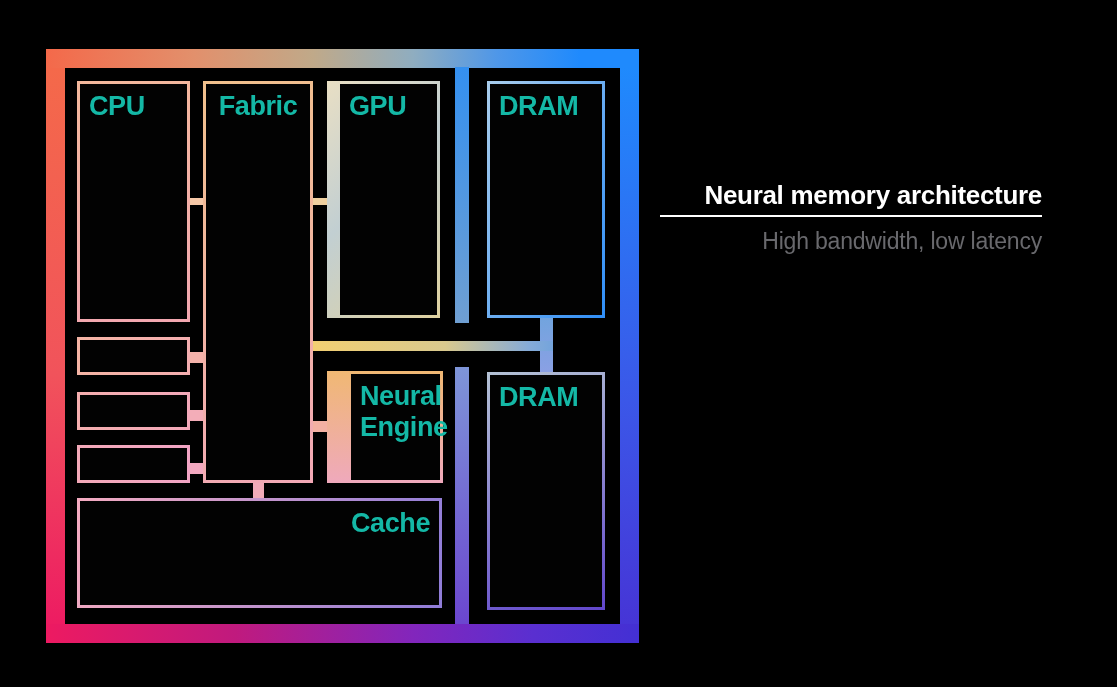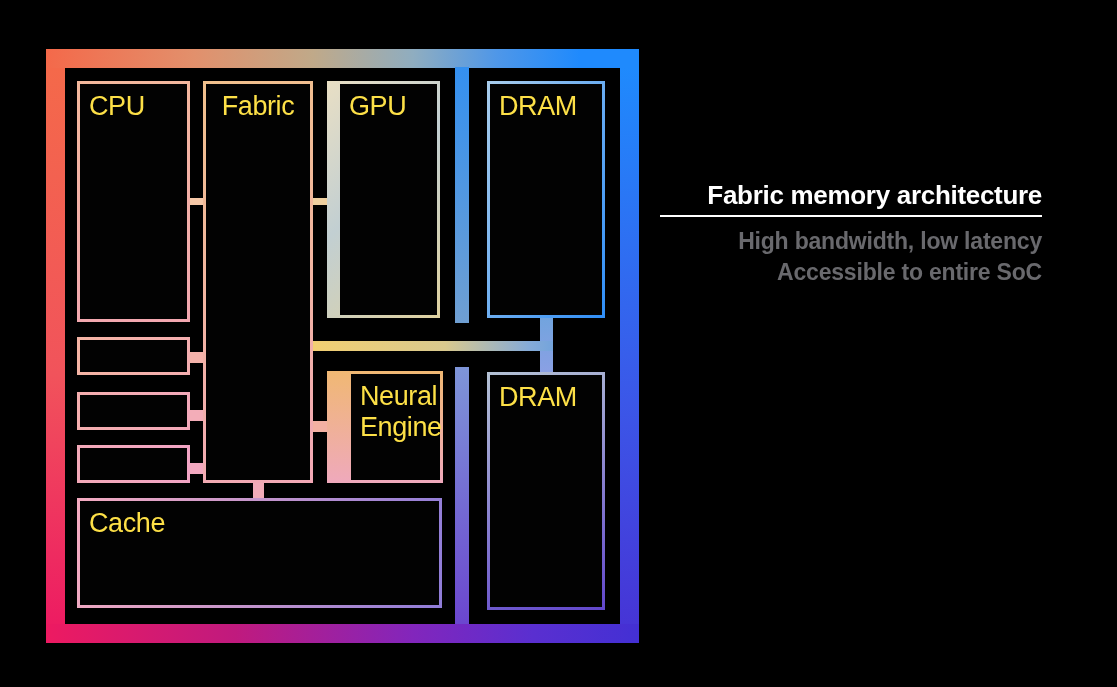--- a/index.html
+++ b/index.html
@@ -31,37 +31,37 @@
   .c-cpu-fabric{left:144px;top:149px;width:14px;height:7px;background:#f6c8a8;}
   .c-fabric-gpu{left:267px;top:149px;width:15px;height:7px;background:#efd0a0;}
   .c-s1{left:144px;top:303px;width:14px;height:11px;background:#f5b3ab;}
   .c-s2{left:144px;top:361px;width:14px;height:11px;background:#f3adb8;}
   .c-s3{left:144px;top:414px;width:14px;height:11px;background:#f2a8c0;}
   .c-fabric-ne{left:267px;top:372px;width:15px;height:11px;background:#f3b0a2;}
   .c-fabric-cache{left:207px;top:434px;width:11px;height:16px;background:#f2abb8;}
   
   .block{position:absolute;padding:3px;}
   .block-inner{width:100%;height:100%;background:#020202;padding:7px 9px;}
-  .block-label{color:#fde047;font-size:27px;font-weight:normal;line-height:31px;letter-spacing:-0.4px;}
+  .block-label{color:#14b8a6;font-size:27px;font-weight:bold;line-height:31px;letter-spacing:-0.4px;}
   .b-cpu   {left:31px; top:32px; width:113px;height:241px;background:linear-gradient(170deg,#f3b89c,#f2a7b0);}
   .b-fabric{left:157px;top:32px; width:110px;height:402px;background:linear-gradient(160deg,#f0c08c,#f2a8b6);text-align:center;}
   .b-gpu   {left:281px;top:32px; width:113px;height:237px;background:linear-gradient(135deg,#e9dfc4 0%,#c2cfd2 45%,#e0d2a0 100%);padding-left:13px;}
   .b-dram1 {left:441px;top:32px; width:118px;height:237px;background:linear-gradient(115deg,#a9cdec,#2f8ef7);}
   .b-s1    {left:31px; top:288px;width:113px;height:38px; background:linear-gradient(to right,#f4b4a4,#f4aeb0);}
   .b-s2    {left:31px; top:343px;width:113px;height:38px; background:linear-gradient(to right,#f4aeae,#f3a9ba);}
   .b-s3    {left:31px; top:396px;width:113px;height:38px; background:linear-gradient(to right,#f3a9b8,#f1a4c4);}
   .b-ne    {left:281px;top:322px;width:116px;height:112px;background:linear-gradient(to bottom,#f0b873,#efa9bc);padding-left:24px;}
-  .b-cache {left:31px; top:449px;width:365px;height:110px;background:linear-gradient(100deg,#f4abc0,#8f7cd8);}
+  .b-cache {left:31px; top:449px;width:365px;height:110px;background:linear-gradient(100deg,#f4abc0,#8f7cd8);text-align:right;}
   .b-dram2 {left:441px;top:323px;width:118px;height:238px;background:linear-gradient(160deg,#b4c2d4,#6247cc);}
   
   .panel{position:absolute;left:660px;top:181px;width:382px;text-align:right;}
   .panel-title{color:#fff;font-size:26px;font-weight:bold;line-height:28px;letter-spacing:-0.3px;white-space:nowrap;}
   .panel-underline{margin-top:6px;height:2px;background:#fff;width:100%;}
   .panel-bullets{margin-top:9px;}
-  .panel-bullet{color:#69696d;font-size:23px;font-weight:bold;line-height:31px;letter-spacing:-0.2px;white-space:nowrap;}
+  .panel-bullet{color:#69696d;font-size:23px;font-weight:normal;line-height:31px;letter-spacing:-0.2px;white-space:nowrap;}
 </style>
 </head>
 <body>
 
 <div class="stage">
 
   <div class="soc">
 
     <div class="fbar f-top"></div>
     <div class="fbar f-bottom"></div>
@@ -121,21 +121,20 @@
       </div>
     </div>
     <div class="block b-dram2">
       <div class="block-inner">
         <span class="block-label">DRAM</span>
       </div>
     </div>
   </div>
 
   <div class="panel">
-    <div class="panel-title">Fabric memory architecture</div>
+    <div class="panel-title">Neural memory architecture</div>
     <div class="panel-underline"></div>
     <div class="panel-bullets">
       <div class="panel-bullet">High bandwidth, low latency</div>
-      <div class="panel-bullet">Accessible to entire SoC</div>
     </div>
   </div>
 
 </div>
 
 </body></html>

